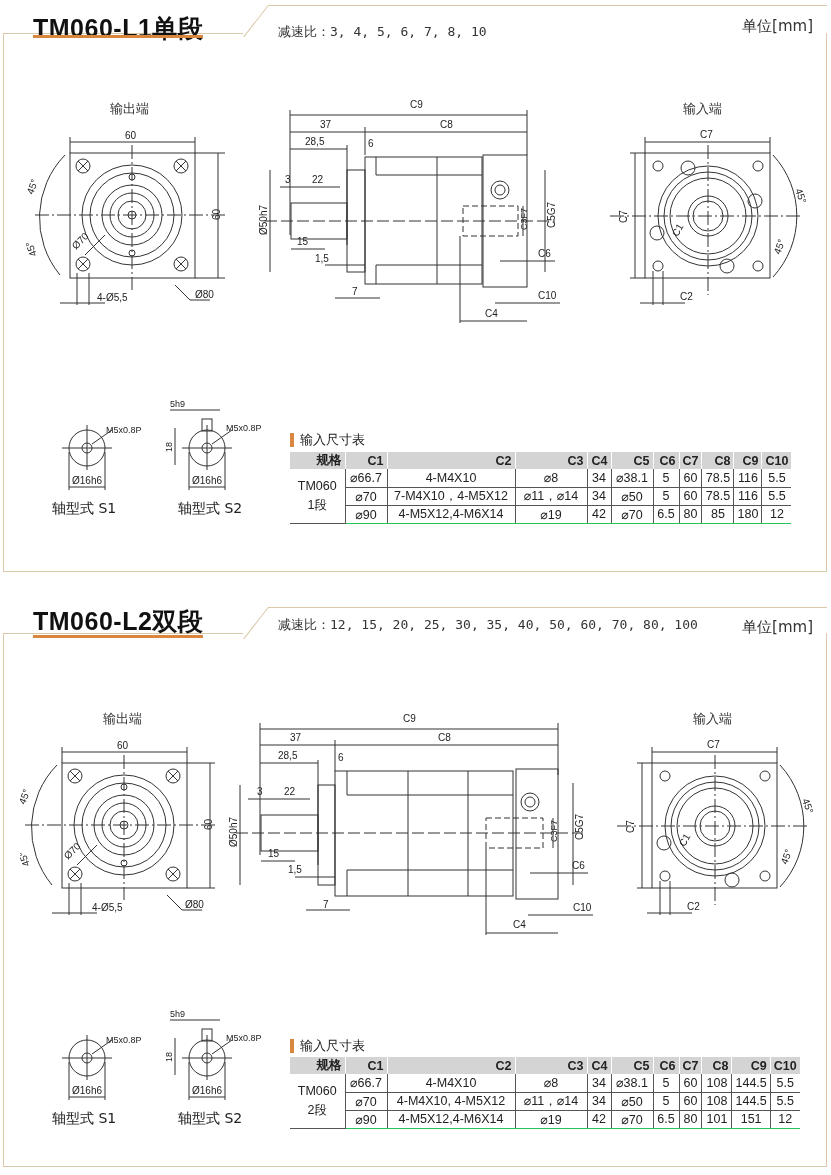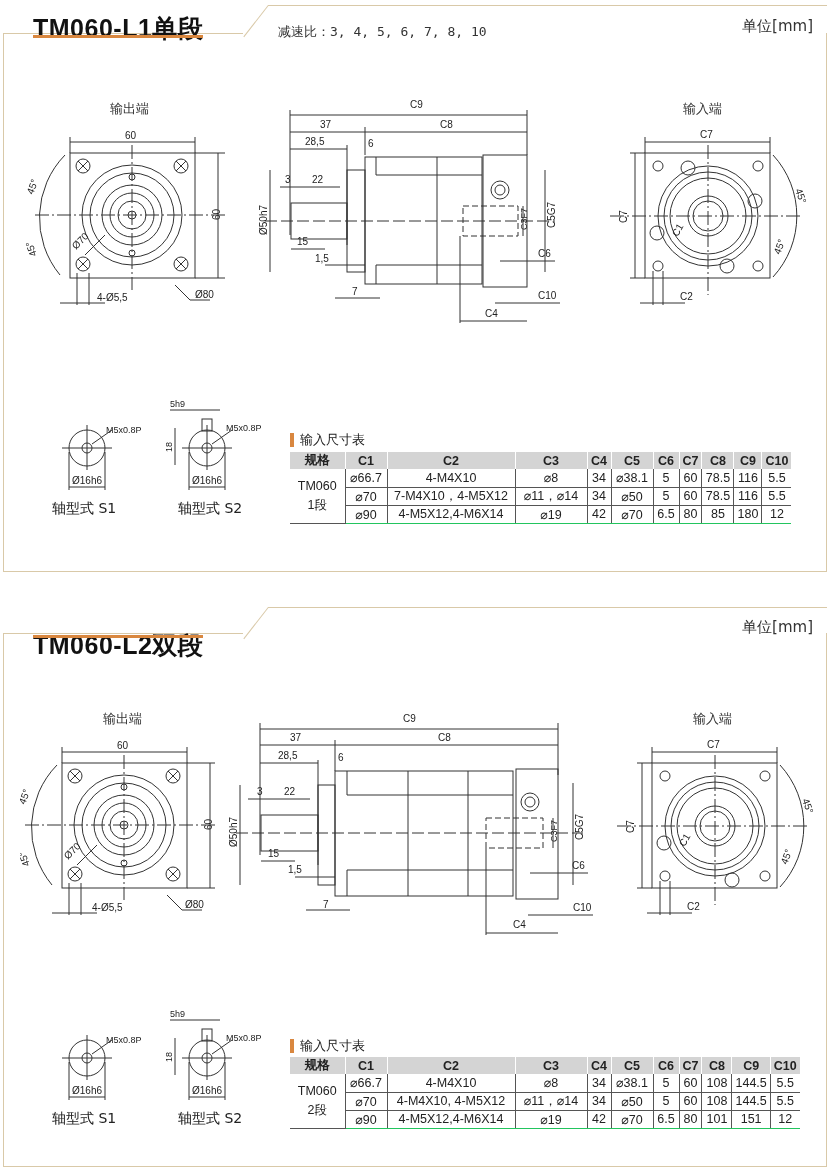--- a/index.html
+++ b/index.html
@@ -14,36 +14,36 @@
   .sec1 .frame-top-right { top: 5px; left: 268px; }
   .sec2 .frame-top-right { top: 12px; left: 268px; }
   .frame-top-left { position: absolute; height: 0; border-top: 1px solid #d9c9a8; left: 3px; width: 240px; }
   .sec1 .frame-top-left { top: 33px; }
   .sec2 .frame-top-left { top: 38px; }
   .slant { position: absolute; width: 1px; background: #d9c9a8; transform-origin: top left; }
   .sec1 .slant { left: 268px; top: 5px; height: 40px; transform: rotate(38deg); }
   .sec2 .slant { left: 268px; top: 12px; height: 40px; transform: rotate(38deg); }
   .model-title { position: absolute; left: 33px; font-family: "Liberation Sans", sans-serif; font-weight: bold; font-size: 25px; color: #111; letter-spacing: 0.5px; }
   .sec1 .model-title { top: 12px; }
-  .sec2 .model-title { top: 10px; margin-top: 24px; }
+  .sec2 .model-title { top: 10px; }
   .title-underline { position: absolute; left: 33px; width: 170px; height: 3px; background: #d9873f; }
   .sec1 .title-underline { top: 35px; }
   .sec2 .title-underline { top: 40px; }
   .ratio { position: absolute; left: 278px; font-size: 13px; color: #333; font-family: "DejaVu Sans Mono", monospace; }
   .sec1 .ratio { top: 23px; }
   .sec2 .ratio { top: 21px; }
   .unit { position: absolute; right: 18px; font-size: 15px; color: #333; }
   .sec1 .unit { top: 17px; }
   .sec2 .unit { top: 23px; }
   .drawing { position: absolute; }
   .lbl { position: absolute; font-size: 13px; color: #333; }
   .tbl-title { position: absolute; left: 290px; font-size: 13px; color: #222; display: flex; align-items: center; }
   .tbl-title .bar { width: 4px; height: 14px; background: #d9873f; margin-right: 6px; }
   table.dims { position: absolute; left: 290px; border-collapse: collapse; font-family: "Liberation Sans", sans-serif; font-size: 12.5px; color: #222; }
-  table.dims th { background: #d4d4d4; font-weight: bold; height: 17px; padding: 0 3px; border-left: 1px solid #fff; }
+  table.dims th { background: #d4d4d4; font-weight: bold; height: 17px; padding: 0 3px; border-left: 1px solid #fff; text-align: right; }
   table.dims th:first-child { border-left: none; }
   table.dims td { height: 18px; padding: 0 3px; text-align: center; border-left: 1px solid #555; border-bottom: 1px solid #555; white-space: nowrap; }
   table.dims td.spec { border-left: none; line-height: 1.5; }
   table.dims tr:last-child td { border-bottom: 1px solid #22c55e; }
   .shaft-lbl { position: absolute; font-size: 14px; color: #222; }
   svg text { font-family: "Liberation Sans", sans-serif; fill: #222; }
 </style>
 </head>
 <body>
 
@@ -289,20 +289,21 @@
   </table>
 </div>
 
 <div class="section sec2">
   <div class="frame"></div>
   <div class="frame-top-left"></div>
   <div class="frame-top-right"></div>
   <div class="slant"></div>
   <div class="model-title">TM060-L2双段</div>
   <div class="title-underline"></div>
+  <div class="ratio">减速比：12, 15, 20, 25, 30, 35, 40, 50, 60, 70, 80, 100</div>
   <div class="unit">单位[mm]</div>
 
   <div class="lbl" style="left:103px;top:115px;">输出端</div>
   <svg class="drawing" style="left:20px;top:140px;" width="210" height="190" stroke="#333" fill="none" stroke-width="1">
     <rect x="42" y="28" width="125" height="125"></rect>
     <line x1="42" y1="17" x2="167" y2="17"></line>
       <line x1="42" y1="12" x2="42" y2="28"></line>
       <line x1="167" y1="12" x2="167" y2="28"></line>
     <text x="97" y="14" font-size="10" stroke="none">60</text>
     <line x1="167" y1="28" x2="195" y2="28"></line>

